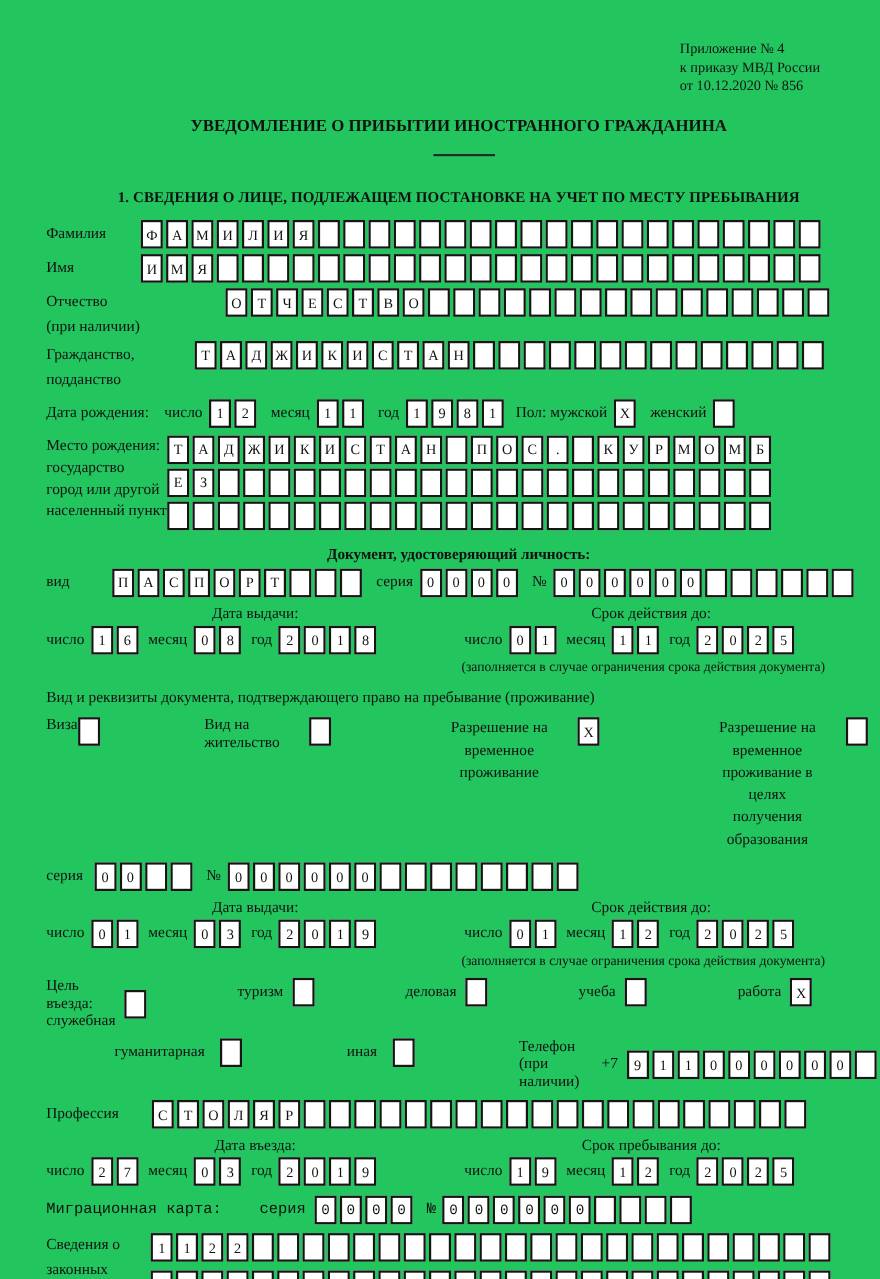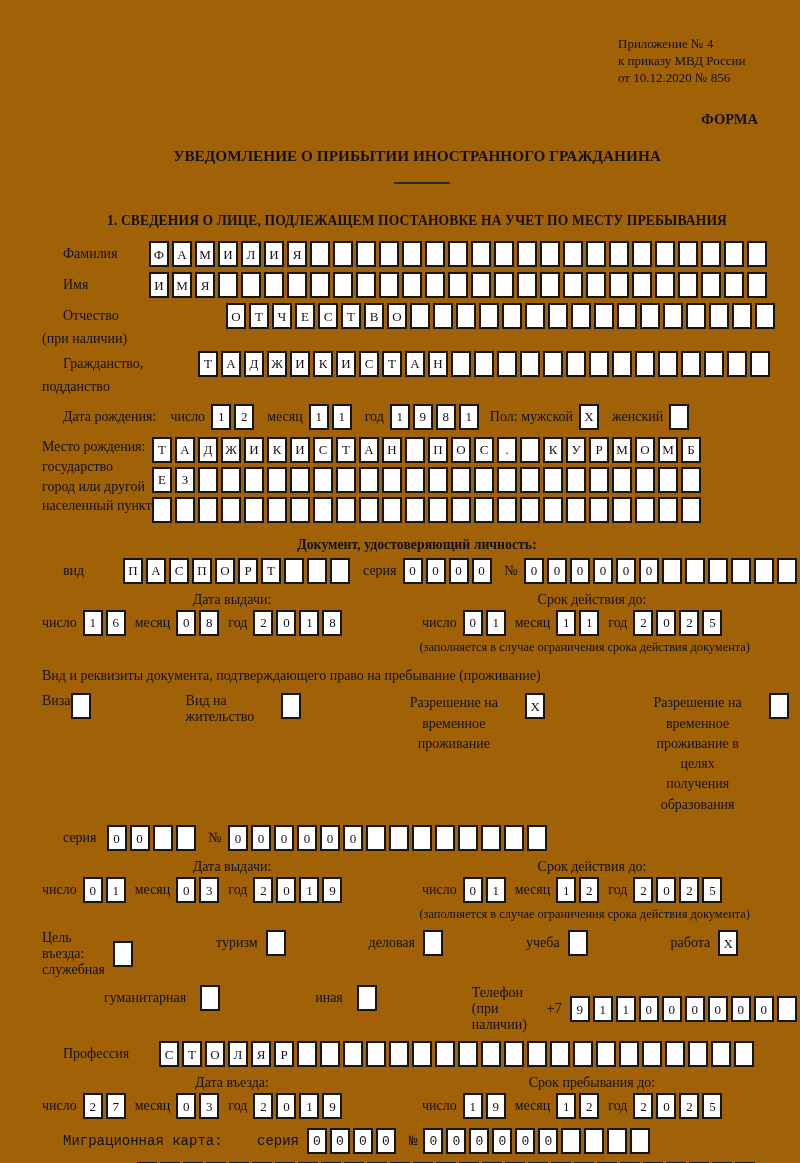--- a/index.html
+++ b/index.html
@@ -1,29 +1,29 @@
 <!DOCTYPE html>
 <html lang="ru"><head>
 <meta charset="utf-8">
 <style>
   html,body{margin:0;padding:0;background:#e8e8e8;}
   .page{
-    width:800px;height:1163px;background:#a16207;margin:0 auto;position:relative;
+    width:800px;height:1163px;background:#22c55e;margin:0 auto;position:relative;
     box-sizing:border-box;padding:36px 8px 0 42px;overflow:hidden;
     font-family:"Liberation Serif","DejaVu Serif",serif;color:#111;font-size:14px;
   }
   
   .appendix{margin-left:576px;font-size:13px;line-height:1.3;}
   .edition{margin-left:576px;font-size:12.5px;line-height:1.3;margin-top:5px;}
   .forma{font-weight:bold;text-align:right;padding-right:34px;margin-top:24px;font-size:14.5px;}
   .title{text-align:center;font-weight:bold;font-size:15.3px;line-height:1.55;margin-top:16px;}
   .blank-line{display:inline-block;width:56px;border-bottom:2px solid #2a2a2a;height:11px;margin-left:10px;}
   .sec-heading{font-weight:bold;font-size:13.6px;text-align:center;margin-top:22px;margin-bottom:12px;letter-spacing:.1px;}
 
-  .frow{display:flex;align-items:center;margin-top:5px;margin-left:21px;}
+  .frow{display:flex;align-items:center;margin-top:5px;}
   .flabel{flex:0 0 auto;}
   .sub-label{margin-top:1px;line-height:1.35;}
   .cells{display:flex;flex-wrap:nowrap;}
   .cell{
     flex:0 0 auto;width:20px;height:26px;box-sizing:border-box;border:2px solid #151515;
     margin-right:3px;display:flex;align-items:center;justify-content:center;
     font-size:13px;line-height:1;background:#fff;
   }
   .w86{width:86px;} .w163{width:163px;} .w135{width:135px;} .w110{width:110px;}
   .w60{width:60px;} .w96{width:96px;} .w172{width:172px;}
@@ -57,21 +57,20 @@
 </head>
 <body>
 
 <div class="page">
 
   <div class="appendix">
     <div>Приложение № 4</div>
     <div>к приказу МВД России</div>
     <div>от 10.12.2020 № 856</div>
   </div>
-  <div class="forma">ФОРМА</div>
 
   <div class="title">
     <div>УВЕДОМЛЕНИЕ О ПРИБЫТИИ ИНОСТРАННОГО ГРАЖДАНИНА</div>
     <div><span class="blank-line"></span></div>
   </div>
 
   <div class="sec-heading">1. СВЕДЕНИЯ О ЛИЦЕ, ПОДЛЕЖАЩЕМ ПОСТАНОВКЕ НА УЧЕТ ПО МЕСТУ ПРЕБЫВАНИЯ</div>
 
   <div class="frow">
     <span class="flabel w86">Фамилия</span>

